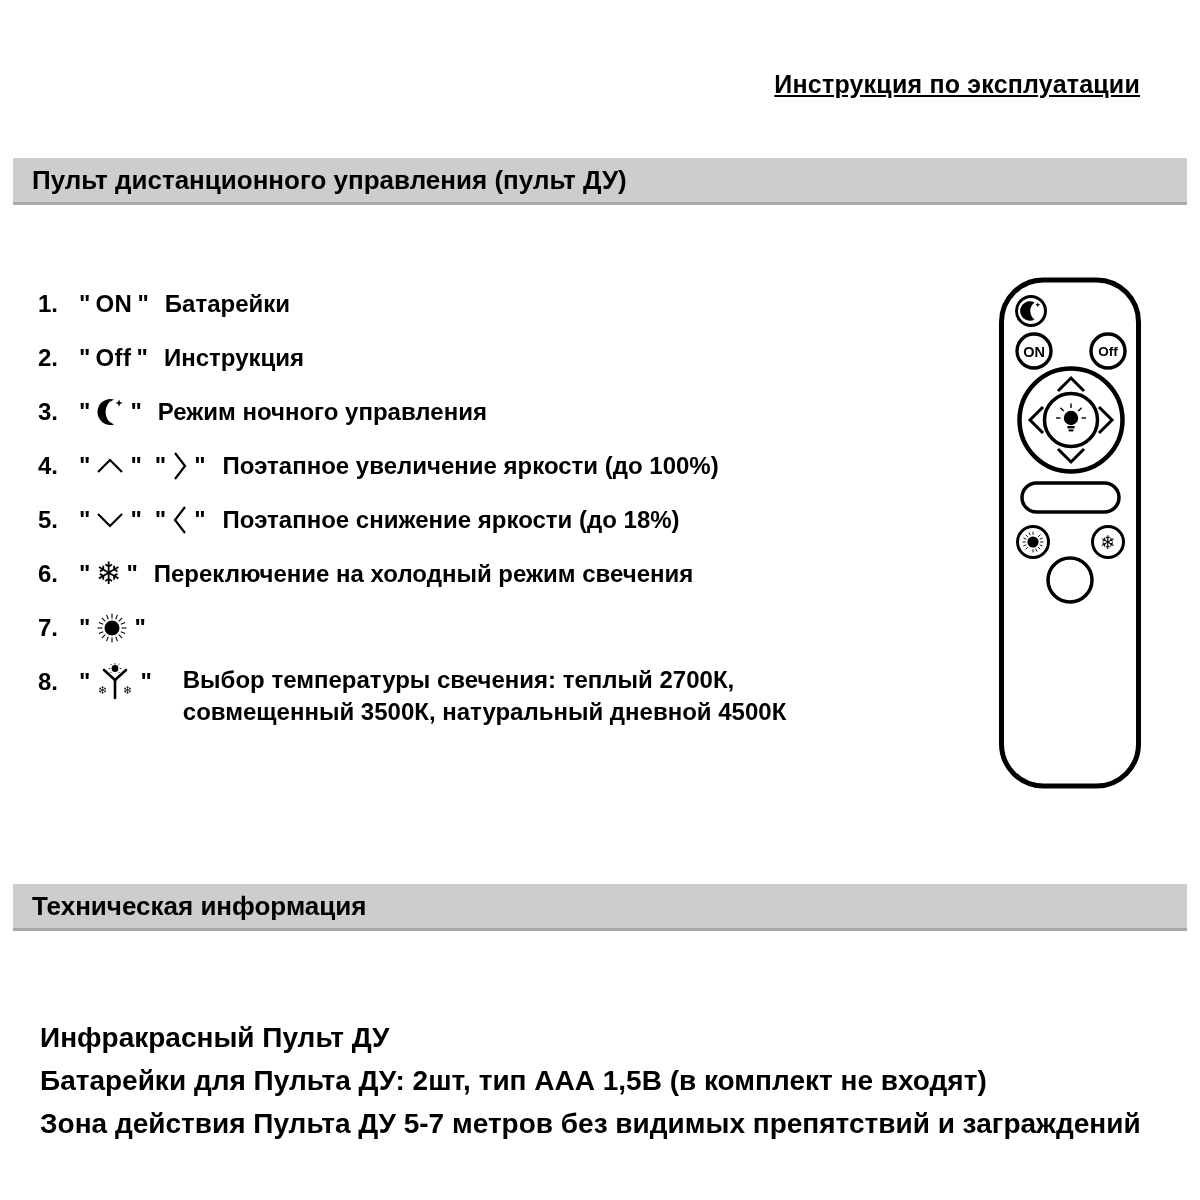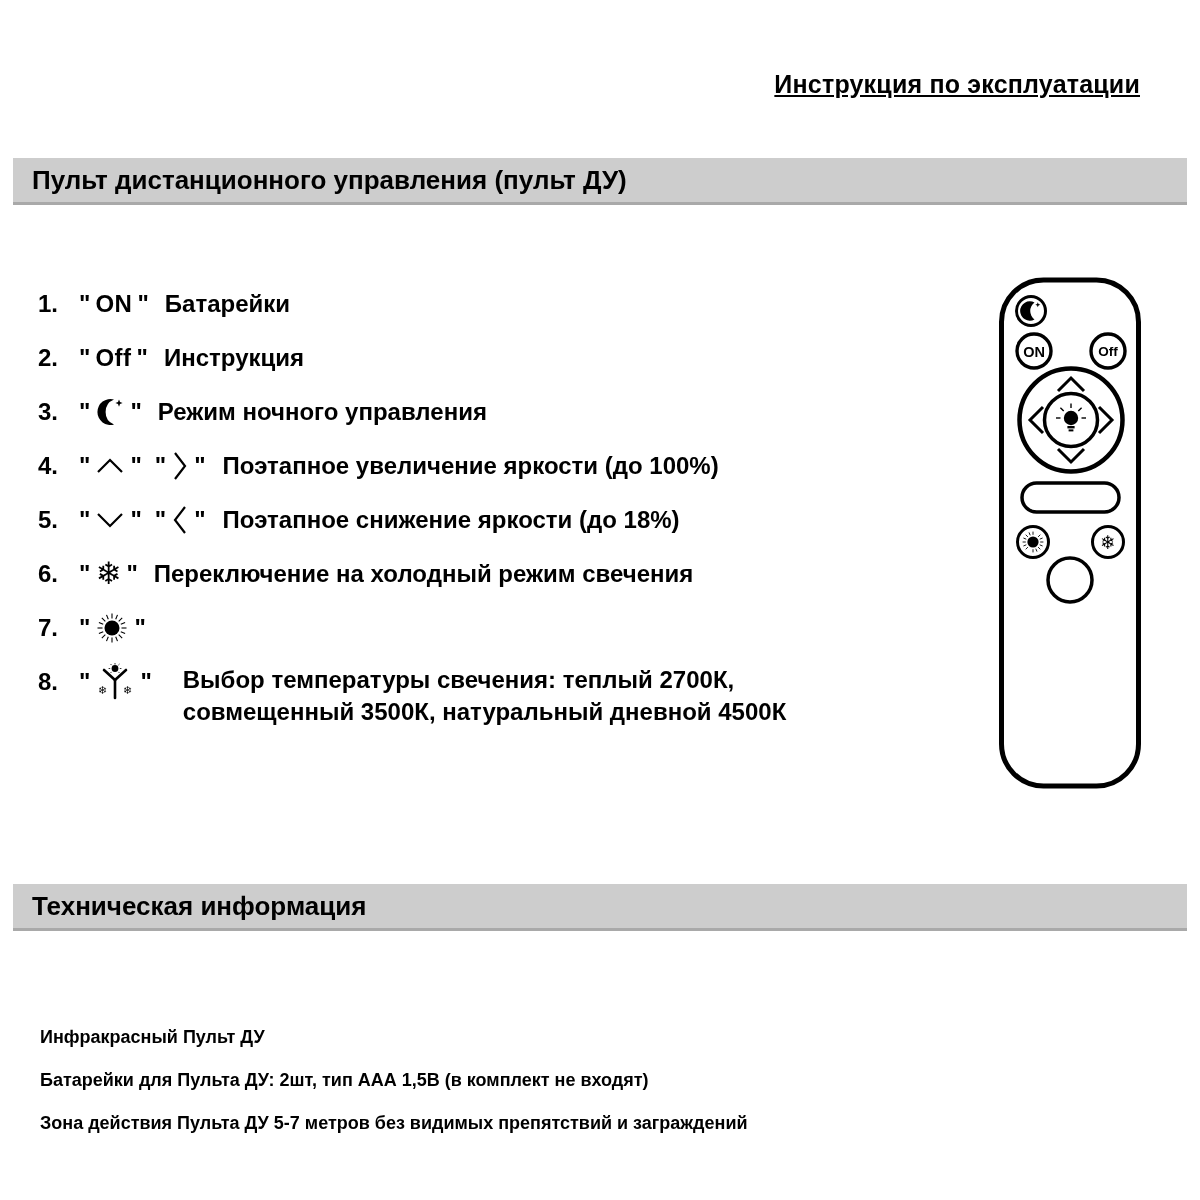--- a/index.html
+++ b/index.html
@@ -28,21 +28,21 @@
   .li .icon{display:inline-flex;align-items:center;justify-content:center;}
   .li .glyph-gap{margin-left:8px;}
   .li .desc-wide{margin-left:12px;}
   .li8{align-items:flex-start;height:auto;}
   .li8 .num,.li8 .q{line-height:36px;}
   .li8 .icon{height:36px;}
   .li8 .desc{margin-left:26px;line-height:32px;white-space:nowrap;}
   .snowflake-glyph{font-size:31px;line-height:30px;font-weight:bold;}
   .remote-wrap{position:absolute;left:995px;top:277px;width:150px;height:512px;}
   .tech-lines{position:absolute;left:40px;top:1016px;}
-  .tech-line{height:43px;display:flex;align-items:center;font-size:18px;white-space:nowrap;}
+  .tech-line{height:43px;display:flex;align-items:center;font-size:28px;white-space:nowrap;}
 </style>
 </head>
 <body>
 
 <div class="page-title">Инструкция по эксплуатации</div>
 
 <div class="section-bar bar-remote">
   <span>Пульт дистанционного управления (пульт ДУ)</span>
 </div>
 

